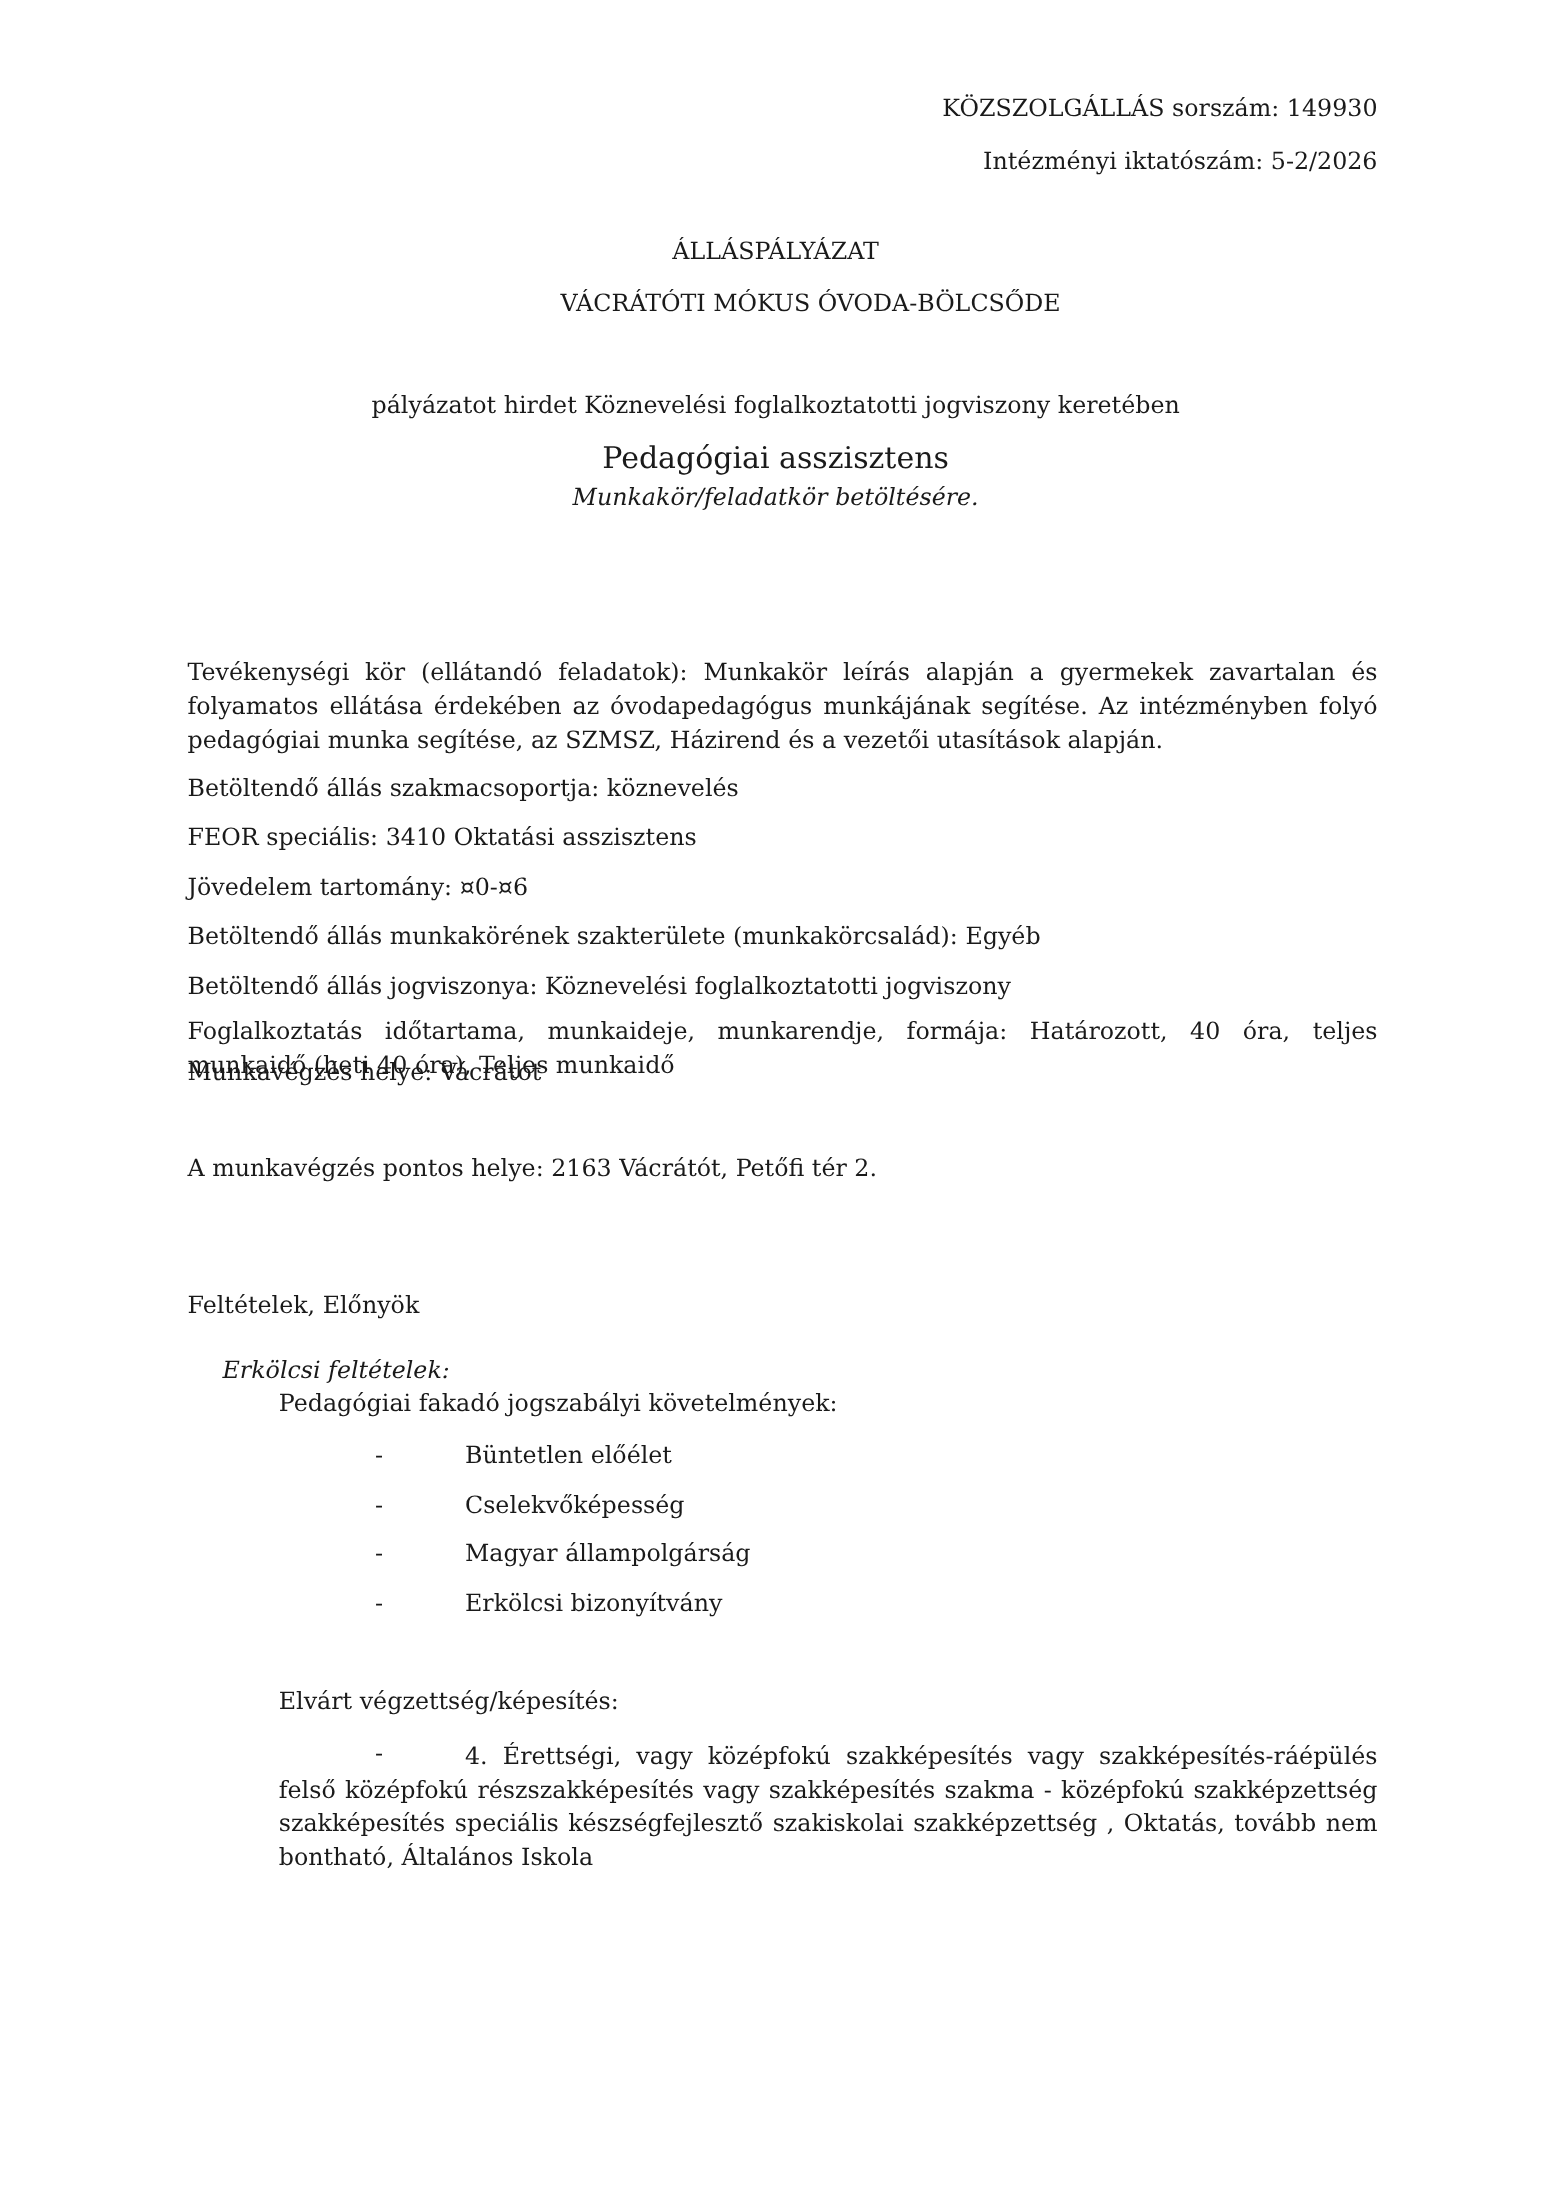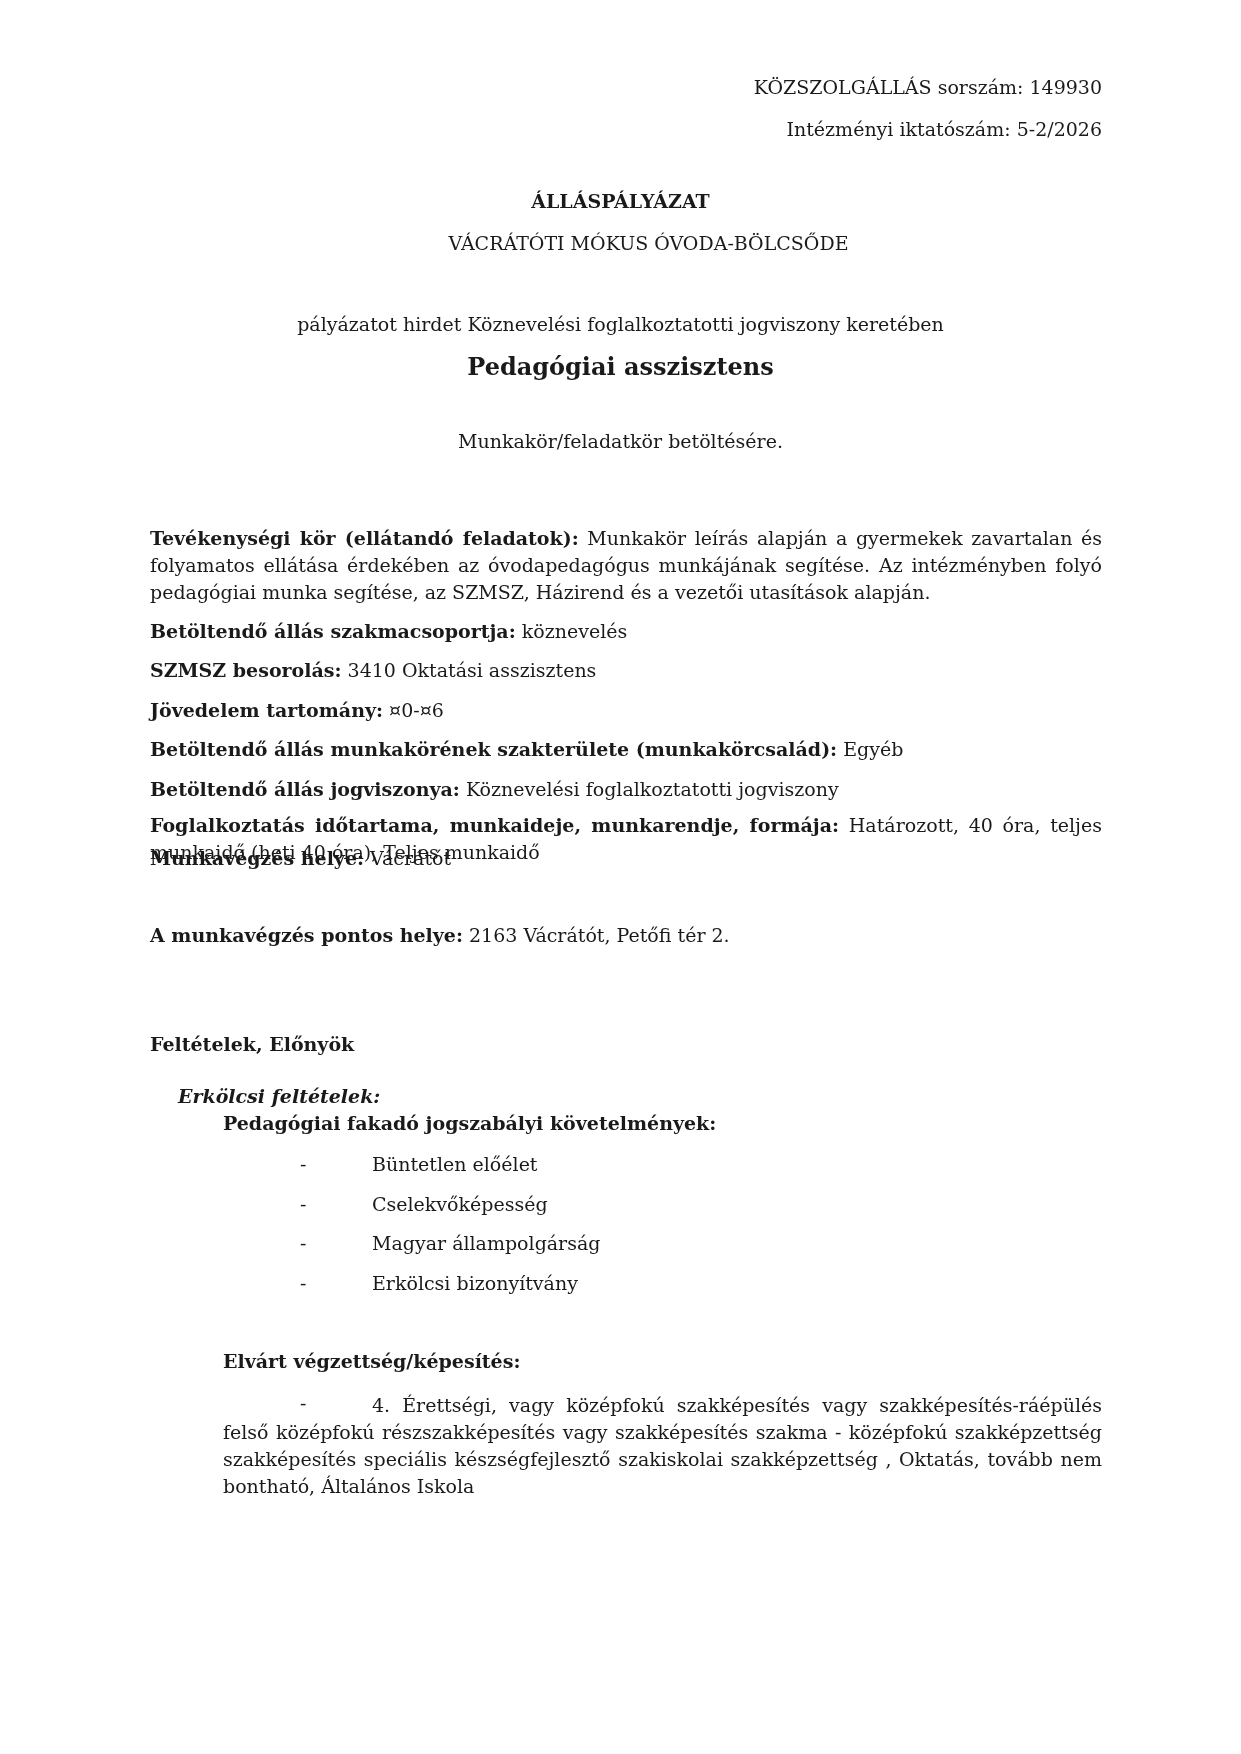--- a/index.html
+++ b/index.html
@@ -1,49 +1,49 @@
 <!DOCTYPE html>
 <html><head>
 <meta charset="utf-8">
 <style>
   html, body { margin:0; padding:0; background:#ffffff; }
   body { width:1241px; height:1754px; position:relative; overflow:hidden;
          font-family:"DejaVu Serif", serif; color:#1a1a1a; font-size:19px; }
   .abs { position:absolute; white-space:nowrap; }
   .right { right:139px; text-align:right; }
   .center { left:0; width:1241px; text-align:center; }
-  b, .b { font-weight:bold; }
+  b, .b { font-weight:normal; }
   .para { position:absolute; left:150px; width:952px; line-height:27px; text-align:justify; }
   .field { position:absolute; left:150px; width:952px; white-space:nowrap; }
   .dash { position:absolute; left:300px; }
   .bitem { position:absolute; left:372px; }
 </style>
 </head>
 <body>
 
 <div class="abs right" style="top:76px;">KÖZSZOLGÁLLÁS sorszám: 149930</div>
 <div class="abs right" style="top:118px;">Intézményi iktatószám: 5-2/2026</div>
 
 <div class="abs center b" style="top:190px;">ÁLLÁSPÁLYÁZAT</div>
 <div class="abs center" style="top:232px;padding-left:28px;">VÁCRÁTÓTI MÓKUS ÓVODA-BÖLCSŐDE</div>
 <div class="abs center" style="top:313px;">pályázatot hirdet Köznevelési foglalkoztatotti jogviszony keretében</div>
 <div class="abs center b" style="top:352px; font-size:24px;">Pedagógiai asszisztens</div>
-<div class="abs center" style="top:430px;">Munkakör/feladatkör betöltésére.</div>
+<div class="abs center" style="top:387px;font-style:italic;">Munkakör/feladatkör betöltésére.</div>
 
 <div class="para" style="top:525px;">
   <b>Tevékenységi kör (ellátandó feladatok):</b>
   <span>Munkakör leírás alapján a gyermekek zavartalan és folyamatos ellátása érdekében az óvodapedagógus munkájának segítése. Az intézményben folyó pedagógiai munka segítése, az SZMSZ, Házirend és a vezetői utasítások alapján.</span>
 </div>
 
 <div class="field" style="top:620px;">
   <b>Betöltendő állás szakmacsoportja:</b>
   <span>köznevelés</span>
 </div>
 <div class="field" style="top:659px;">
-  <b>SZMSZ besorolás:</b>
+  <b>FEOR speciális:</b>
   <span>3410 Oktatási asszisztens</span>
 </div>
 <div class="field" style="top:699px;">
   <b>Jövedelem tartomány:</b>
   <span>¤0-¤6</span>
 </div>
 <div class="field" style="top:738px;">
   <b>Betöltendő állás munkakörének szakterülete (munkakörcsalád):</b>
   <span>Egyéb</span>
 </div>

